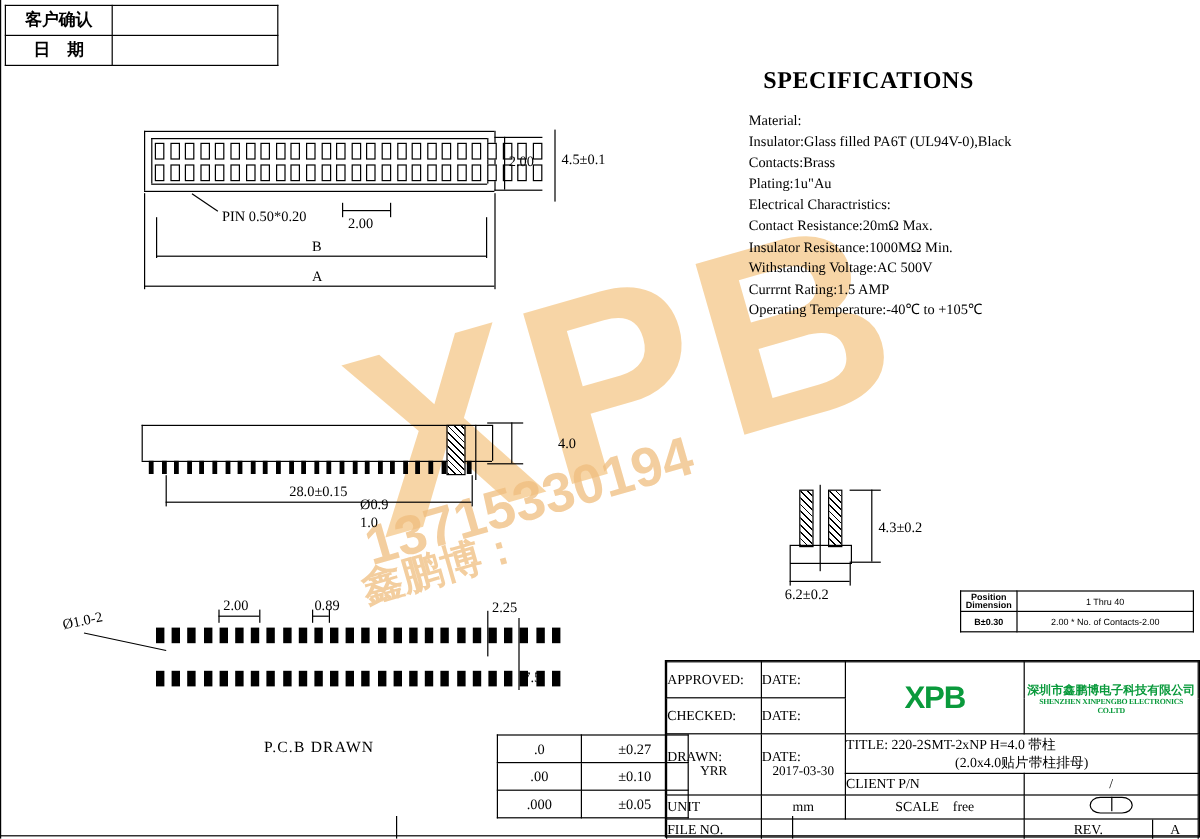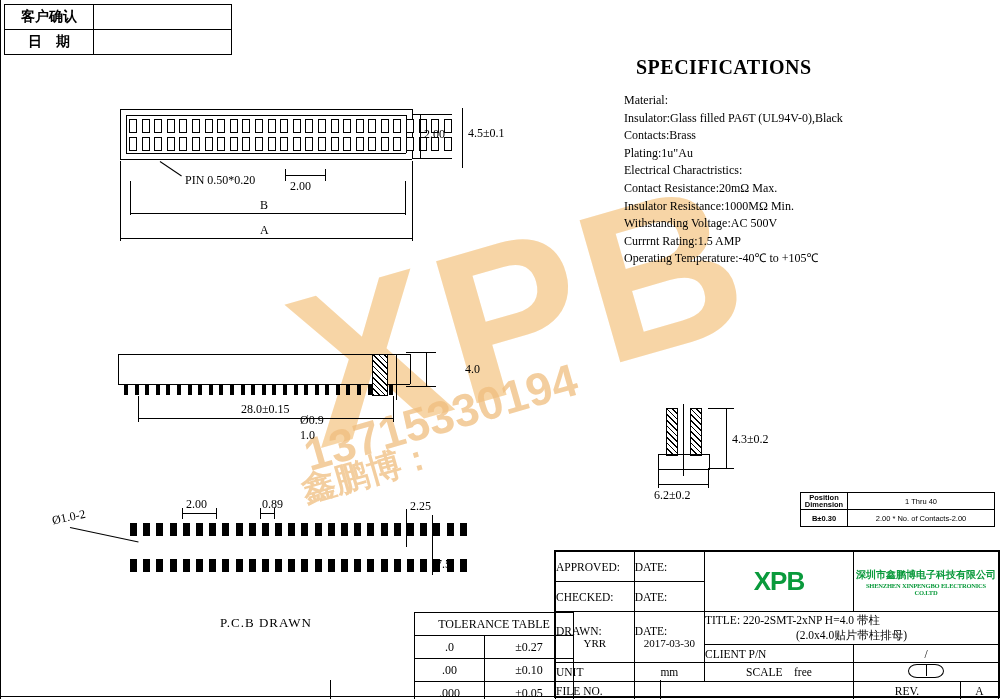--- a/index.html
+++ b/index.html
@@ -351,23 +351,20 @@
   </tr>
   <tr>
     <td class="hd">B±0.30</td>
     <td>2.00 * No. of Contacts-2.00</td>
   </tr>
 </tbody>
   </table>
 
 <table class="abs" id="tol">
   <tbody>
-      <tr>
-    <td colspan="2" class="th">TOLERANCE TABLE</td>
-  </tr>
   <tr>
     <td>.0</td>
     <td>±0.27</td>
   </tr>
   <tr>
     <td>.00</td>
     <td>±0.10</td>
   </tr>
   <tr>
     <td>.000</td>

